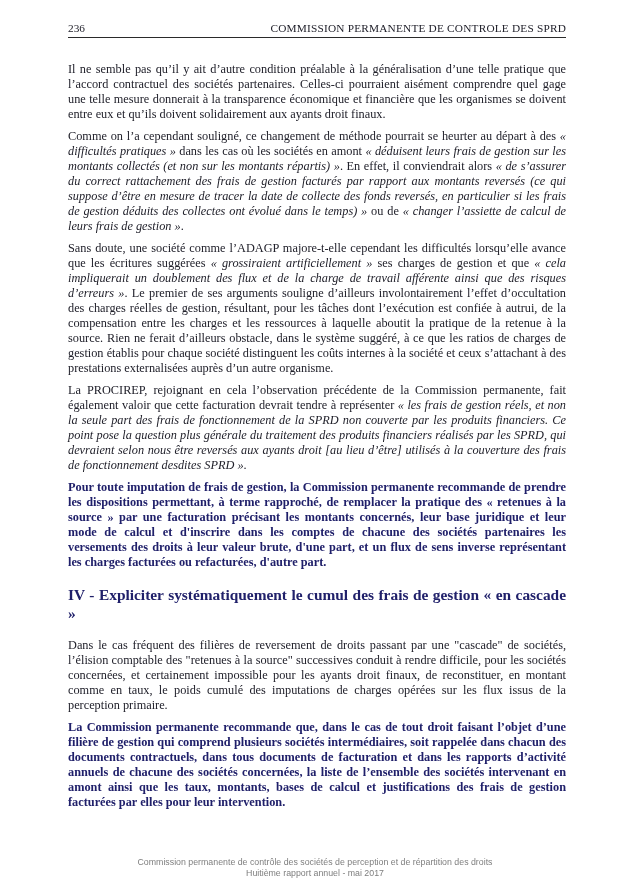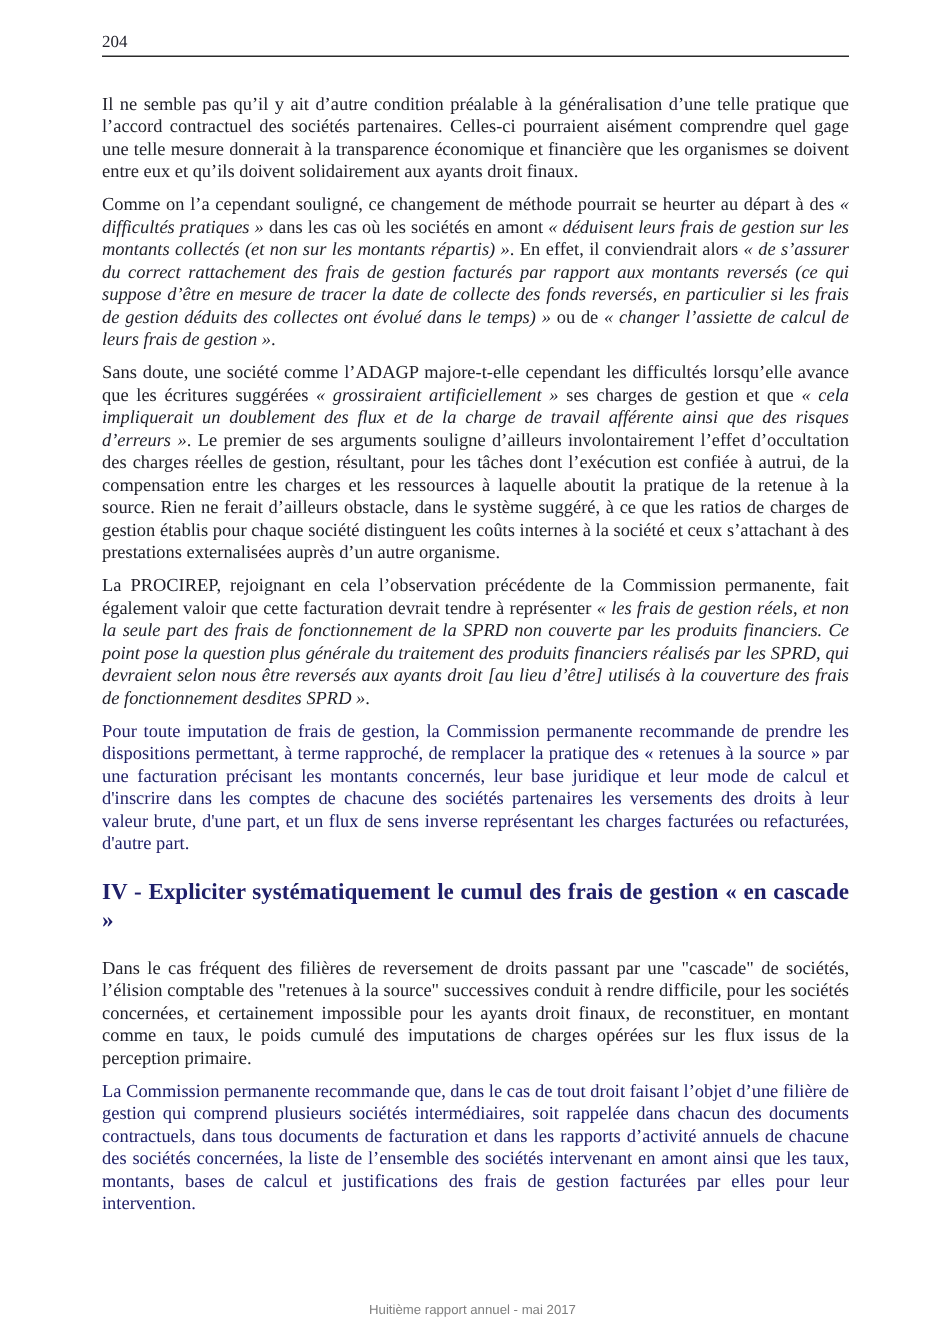--- a/index.html
+++ b/index.html
@@ -33,21 +33,21 @@
     margin-top: 24px;
     font-size: 12.3px;
     line-height: 15px;
     text-align: justify;
     color: var(--body-text, #20202a);
   }
   p.block {
     margin: 0 0 7px 0;
   }
   p.block.recommendation {
-    font-weight: normal;
+    font-weight: bold;
     color: var(--accent-navy, #20206a);
   }
   .italic {
     font-style: italic;
   }
   h2.section-heading {
     font-size: 15.4px;
     line-height: 18.5px;
     font-weight: bold;
     color: var(--accent-navy, #20206a);
@@ -65,31 +65,33 @@
     line-height: 10.5px;
     color: var(--footer-text, #7e7e7e);
   }
 </style>
 </head>
 <body>
 
 <div class="page">
 
   <div class="page-header">
-    <span class="page-number">204</span>
+    <span class="page-number">236</span>
+    <span class="running-title">COMMISSION PERMANENTE DE CONTROLE DES SPRD</span>
   </div>
 
   <div class="doc-blocks" id="doc-blocks">
       <p class="block body"><span>Il ne semble pas qu’il y ait d’autre condition préalable à la généralisation d’une telle pratique que l’accord contractuel des sociétés partenaires. Celles-ci pourraient aisément comprendre quel gage une telle mesure donnerait à la transparence économique et financière que les organismes se doivent entre eux et qu’ils doivent solidairement aux ayants droit finaux.</span></p>
       <p class="block body"><span>Comme on l’a cependant souligné, ce changement de méthode pourrait se heurter au départ à des </span><span class="italic">« difficultés pratiques »</span><span> dans les cas où les sociétés en amont </span><span class="italic">« déduisent leurs frais de gestion sur les montants collectés (et non sur les montants répartis) »</span><span>. En effet, il conviendrait alors </span><span class="italic">« de s’assurer du correct rattachement des frais de gestion facturés par rapport aux montants reversés (ce qui suppose d’être en mesure de tracer la date de collecte des fonds reversés, en particulier si les frais de gestion déduits des collectes ont évolué dans le temps) »</span><span> ou de </span><span class="italic">« changer l’assiette de calcul de leurs frais de gestion »</span><span>.</span></p>
       <p class="block body"><span>Sans doute, une société comme l’ADAGP majore-t-elle cependant les difficultés lorsqu’elle avance que les écritures suggérées </span><span class="italic">« grossiraient artificiellement »</span><span> ses charges de gestion et que </span><span class="italic">« cela impliquerait un doublement des flux et de la charge de travail afférente ainsi que des risques d’erreurs »</span><span>. Le premier de ses arguments souligne d’ailleurs involontairement l’effet d’occultation des charges réelles de gestion, résultant, pour les tâches dont l’exécution est confiée à autrui, de la compensation entre les charges et les ressources à laquelle aboutit la pratique de la retenue à la source. Rien ne ferait d’ailleurs obstacle, dans le système suggéré, à ce que les ratios de charges de gestion établis pour chaque société distinguent les coûts internes à la société et ceux s’attachant à des prestations externalisées auprès d’un autre organisme.</span></p>
       <p class="block body"><span>La PROCIREP, rejoignant en cela l’observation précédente de la Commission permanente, fait également valoir que cette facturation devrait tendre à représenter </span><span class="italic">« les frais de gestion réels, et non la seule part des frais de fonctionnement de la SPRD non couverte par les produits financiers. Ce point pose la question plus générale du traitement des produits financiers réalisés par les SPRD, qui devraient selon nous être reversés aux ayants droit [au lieu d’être] utilisés à la couverture des frais de fonctionnement desdites SPRD »</span><span>.</span></p>
       <p class="block recommendation"><span>Pour toute imputation de frais de gestion, la Commission permanente recommande de prendre les dispositions permettant, à terme rapproché, de remplacer la pratique des « retenues à la source » par une facturation précisant les montants concernés, leur base juridique et leur mode de calcul et d'inscrire dans les comptes de chacune des sociétés partenaires les versements des droits à leur valeur brute, d'une part, et un flux de sens inverse représentant les charges facturées ou refacturées, d'autre part.</span></p>
       <h2 class="section-heading">IV - Expliciter systématiquement le cumul des frais de gestion « en cascade »</h2>
       <p class="block body"><span>Dans le cas fréquent des filières de reversement de droits passant par une "cascade" de sociétés, l’élision comptable des "retenues à la source" successives conduit à rendre difficile, pour les sociétés concernées, et certainement impossible pour les ayants droit finaux, de reconstituer, en montant comme en taux, le poids cumulé des imputations de charges opérées sur les flux issus de la perception primaire.</span></p>
       <p class="block recommendation"><span>La Commission permanente recommande que, dans le cas de tout droit faisant l’objet d’une filière de gestion qui comprend plusieurs sociétés intermédiaires, soit rappelée dans chacun des documents contractuels, dans tous documents de facturation et dans les rapports d’activité annuels de chacune des sociétés concernées, la liste de l’ensemble des sociétés intervenant en amont ainsi que les taux, montants, bases de calcul et justifications des frais de gestion facturées par elles pour leur intervention.</span></p>
     </div>
 
   <div class="page-footer">
+    <div>Commission permanente de contrôle des sociétés de perception et de répartition des droits</div>
     <div>Huitième rapport annuel - mai 2017</div>
   </div>
 
 </div>
 
 </body></html>

